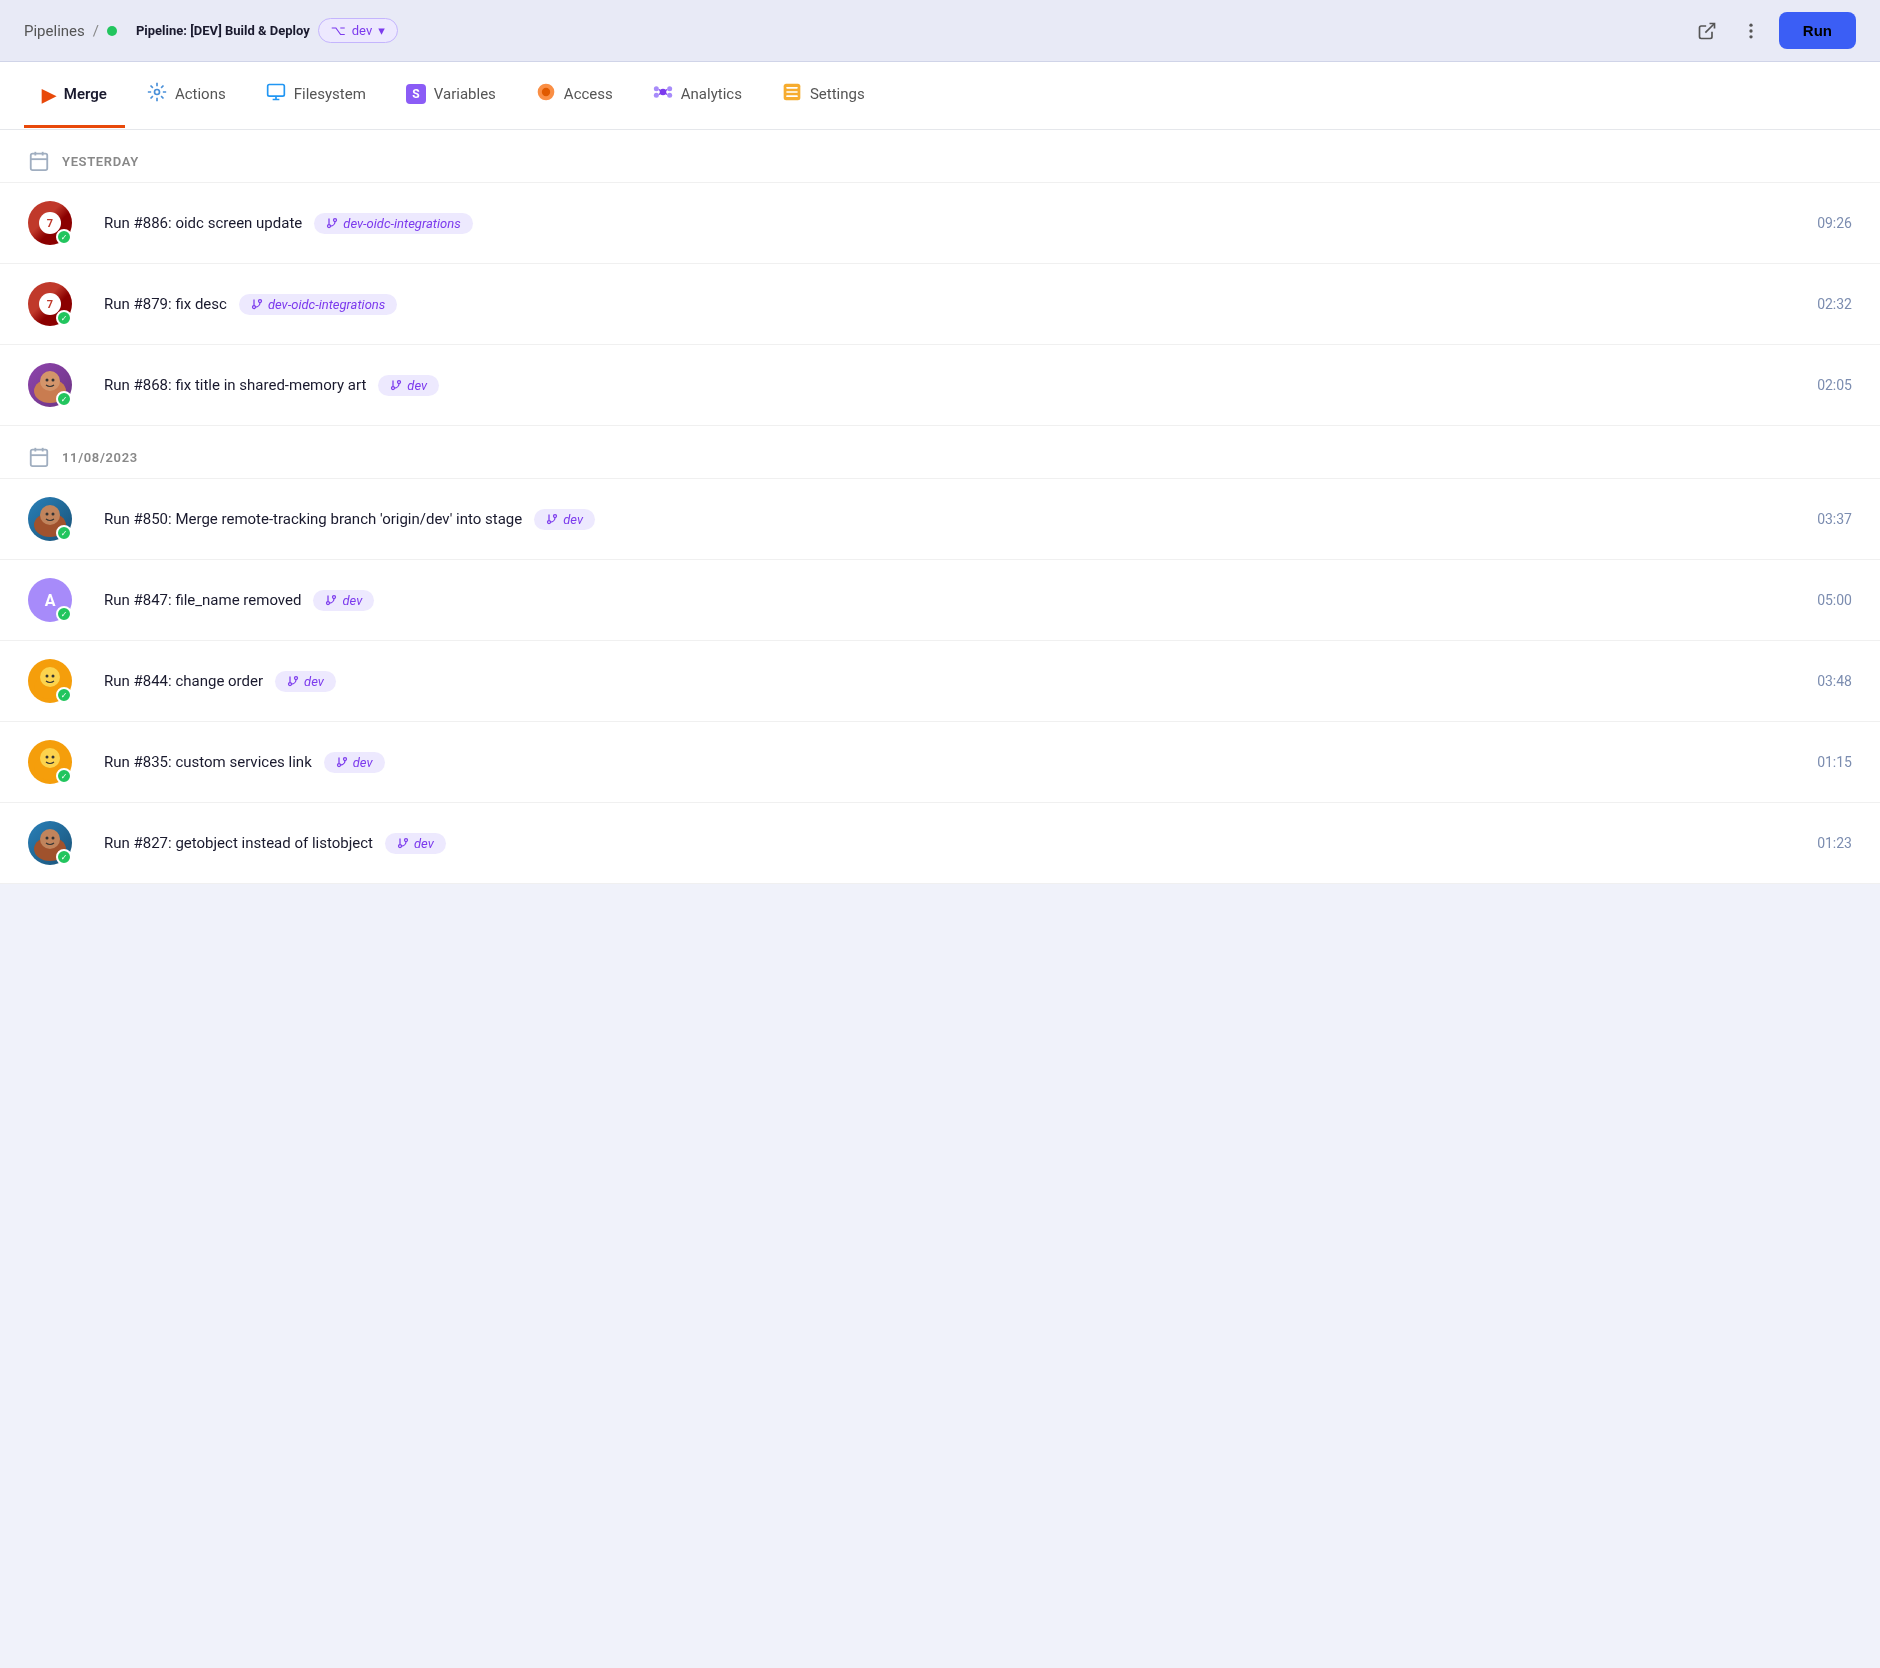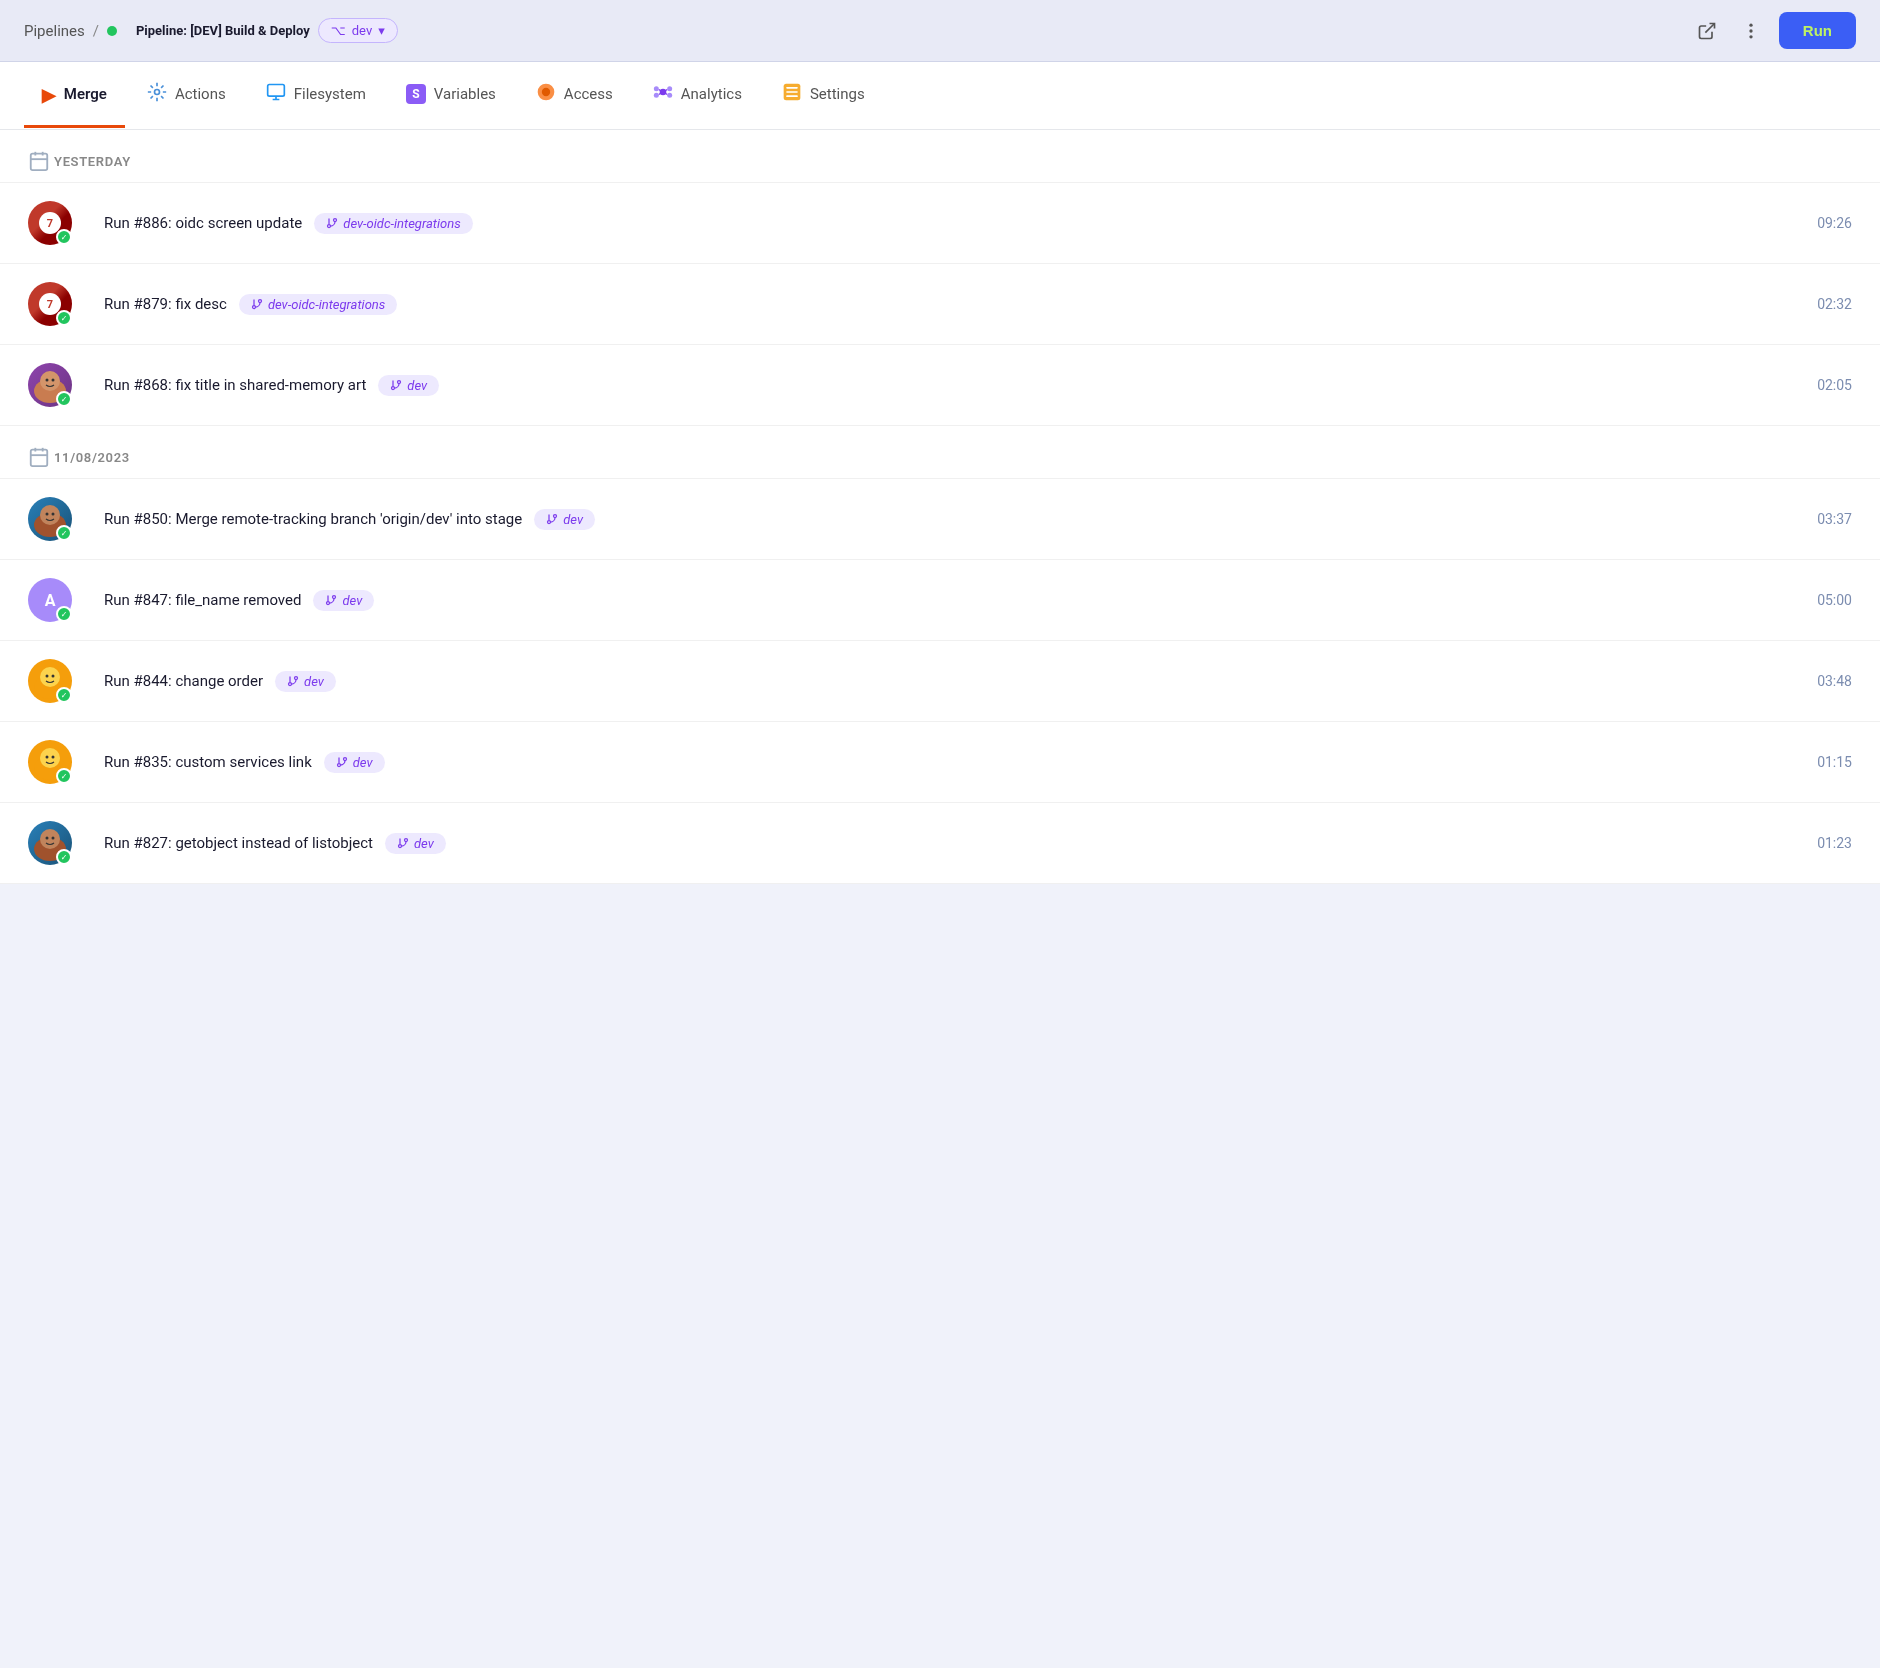--- a/index.html
+++ b/index.html
@@ -70,21 +70,21 @@
       cursor: pointer;
       color: #555;
       padding: 6px;
       border-radius: 6px;
       font-size: 18px;
       display: flex;
       align-items: center;
     }
     .run-btn {
       background: #3b5ef5;
-      color: #bef264;
+      color: #000000;
       border: none;
       border-radius: 8px;
       padding: 10px 24px;
       font-size: 15px;
       font-weight: 700;
       cursor: pointer;
     }
 
     
     .nav-tabs {
@@ -119,21 +119,21 @@
     .main {
       background: white;
       margin: 0;
     }
 
     
     .date-section {
       padding: 20px 28px 10px 28px;
       display: flex;
       align-items: center;
-      gap: 4px;
+      gap: 12px;
       border-bottom: 1px solid #f0f0f0;
     }
     .calendar-icon {
       color: #a0aec0;
       font-size: 22px;
     }
     .date-label {
       font-size: 13px;
       font-weight: 600;
       color: #888;

